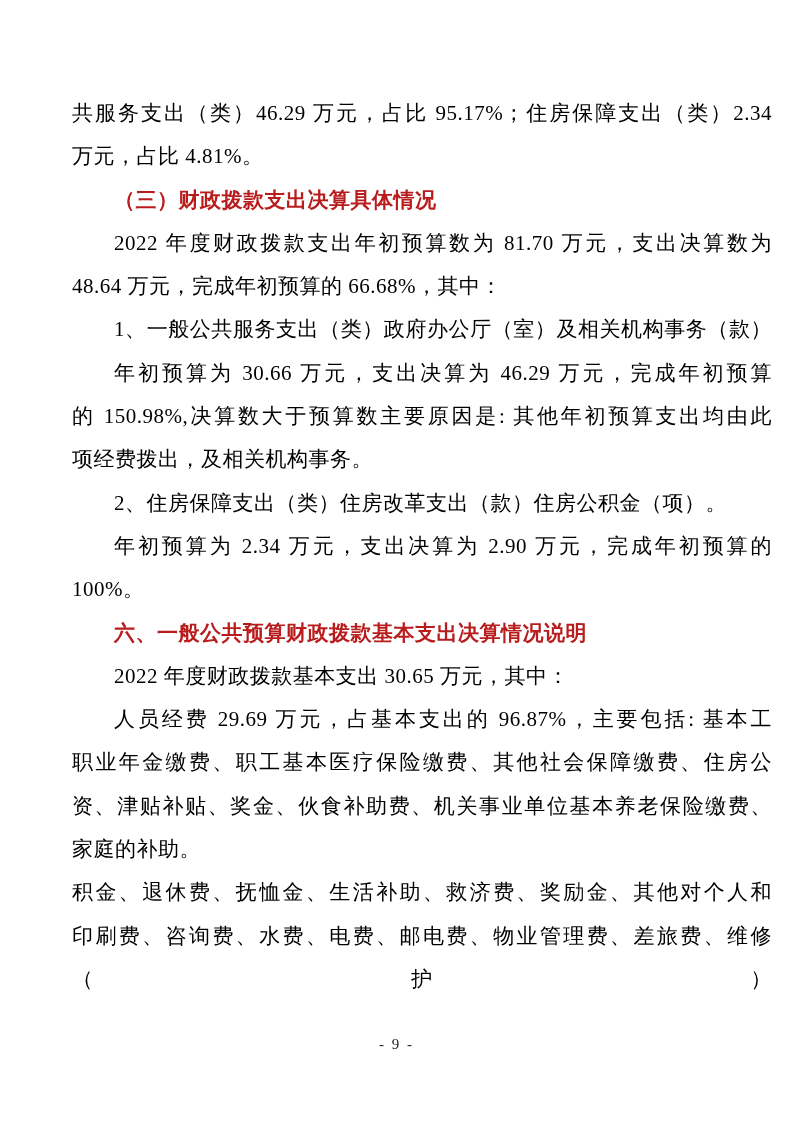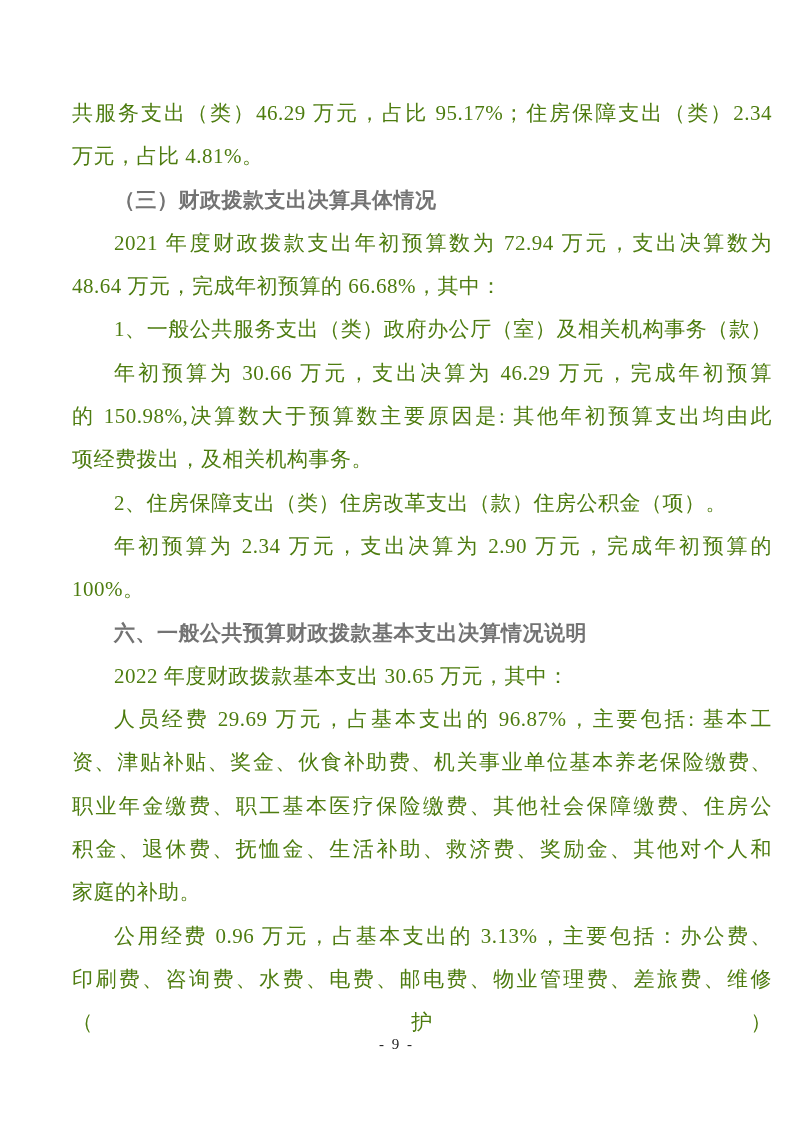--- a/index.html
+++ b/index.html
@@ -25,34 +25,34 @@
   }
   .paragraph { margin: 0; }
   .line {
     font-size: 21px;
     line-height: 43.3px;
     height: 43.3px;
     letter-spacing: 0.5px;
     white-space: nowrap;
     overflow: visible;
     text-align: left;
-    color: #4d7c0f;
+    color: #000000;
   }
   
   .line.fill {
     white-space: normal;
     text-align: justify;
     text-align-last: justify;
     text-justify: inter-character;
   }
   
   .line.indent { text-indent: 42px; }
   .paragraph.heading .line {
     font-weight: bold;
-    color: #737373;
+    color: #b91c1c;
   }
   .footer {
     position: absolute;
     left: 0;
     top: 1036px;
     width: 793px;
     text-align: center;
     font-size: 15px;
     letter-spacing: 2px;
     color: #222222;
@@ -65,21 +65,21 @@
   <div class="doc-body">
 
   <div class="paragraph body">
         <div class="line fill">共服务支出（类）46.29 万元，占比 95.17%；住房保障支出（类）2.34</div>
         <div class="line">万元，占比 4.81%。</div>
       </div>
       <div class="paragraph heading">
         <div class="line indent">（三）财政拨款支出决算具体情况</div>
       </div>
       <div class="paragraph body">
-        <div class="line indent fill">2021 年度财政拨款支出年初预算数为 72.94 万元，支出决算数为</div>
+        <div class="line indent fill">2022 年度财政拨款支出年初预算数为 81.70 万元，支出决算数为</div>
         <div class="line">48.64 万元，完成年初预算的 66.68%，其中：</div>
       </div>
       <div class="paragraph body">
         <div class="line indent fill">1、一般公共服务支出（类）政府办公厅（室）及相关机构事务（款）</div>
       </div>
       <div class="paragraph body">
         <div class="line indent fill">年初预算为 30.66 万元，支出决算为 46.29 万元，完成年初预算</div>
         <div class="line fill">的 150.98%,决算数大于预算数主要原因是: 其他年初预算支出均由此</div>
         <div class="line">项经费拨出，及相关机构事务。</div>
       </div>
@@ -91,24 +91,23 @@
         <div class="line">100%。</div>
       </div>
       <div class="paragraph heading">
         <div class="line indent">六、一般公共预算财政拨款基本支出决算情况说明</div>
       </div>
       <div class="paragraph body">
         <div class="line indent">2022 年度财政拨款基本支出 30.65 万元，其中：</div>
       </div>
       <div class="paragraph body">
         <div class="line indent fill">人员经费 29.69 万元，占基本支出的 96.87%，主要包括: 基本工</div>
+        <div class="line fill">职业年金缴费、职工基本医疗保险缴费、其他社会保障缴费、住房公</div>
         <div class="line fill">资、津贴补贴、奖金、伙食补助费、机关事业单位基本养老保险缴费、</div>
-        <div class="line fill">职业年金缴费、职工基本医疗保险缴费、其他社会保障缴费、住房公</div>
+        <div class="line">家庭的补助。</div>
         <div class="line fill">积金、退休费、抚恤金、生活补助、救济费、奖励金、其他对个人和</div>
-        <div class="line">家庭的补助。</div>
       </div>
       <div class="paragraph body">
-        <div class="line indent fill">公用经费 0.96 万元，占基本支出的 3.13%，主要包括：办公费、</div>
         <div class="line fill">印刷费、咨询费、水费、电费、邮电费、物业管理费、差旅费、维修（护）</div>
       </div>
     </div>
   <div class="footer">- 9 -</div>
 </div>
 
 </body></html>

